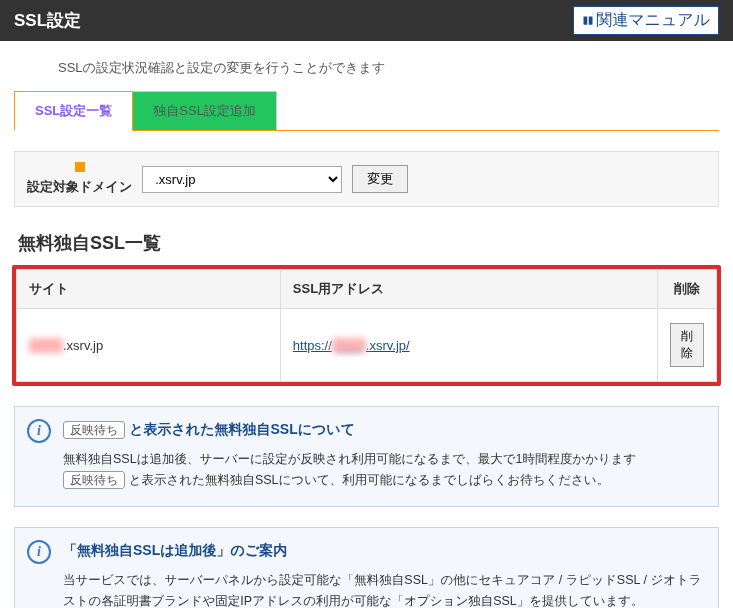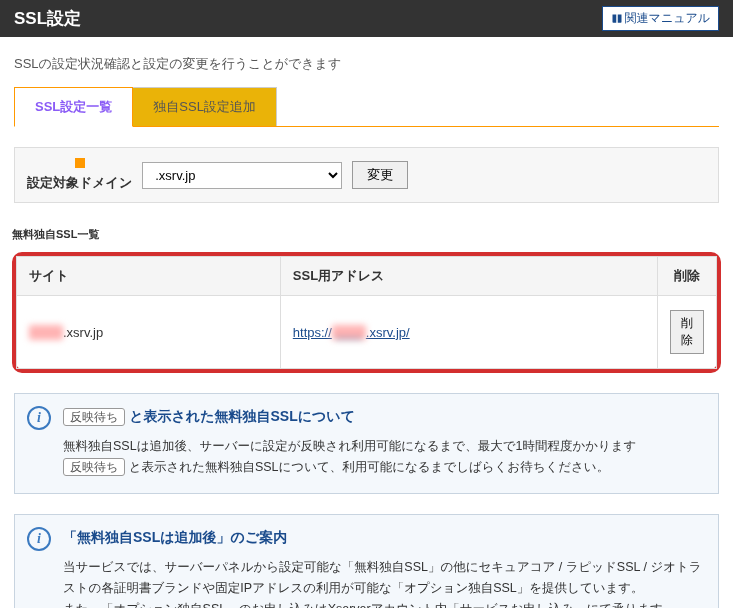--- a/index.html
+++ b/index.html
@@ -1,37 +1,37 @@
 <!DOCTYPE html>
 <html><head>
   <meta charset="utf-8">
   <style>
     * { box-sizing: border-box; margin: 0; padding: 0; }
     body { font-family: "Hiragino Sans", "Meiryo", sans-serif; font-size: 13px; color: #333; background: #fff; width: 733px; }
     
     .header { background: #333; color: #fff; padding: 6px 14px; display: flex; justify-content: space-between; align-items: center; }
     .header-title { font-size: 17px; font-weight: bold; }
-    .manual-btn { background: #fff; color: #1a4b8c; border: 1px solid #1a4b8c; padding: 3px 8px; font-size: 12px; display: flex; align-items: center; gap: 2px; cursor: pointer; }
+    .manual-btn { background: #fff; color: #1a4b8c; border: 1px solid #1a4b8c; padding: 3px 8px; font-size: 16px; display: flex; align-items: center; gap: 2px; cursor: pointer; }
     .manual-btn svg { width: 12px; height: 12px; }
     
-    .description { padding: 18px 14px 14px; color: #555; }
+    .description { padding: 18px 14px 14px; color: #555; margin-left: 44px; }
     
     .tabs { display: flex; border-bottom: 1px solid #f90; margin: 0 14px; }
-    .tab { padding: 10px 20px; border: 1px solid #ccc; border-bottom: none; background: #eab308; color: #555; cursor: pointer; margin-right: -1px; }
+    .tab { padding: 10px 20px; border: 1px solid #ccc; border-bottom: none; background: #22c55e; color: #555; cursor: pointer; margin-right: -1px; }
     .tab.active { background: #fff; color: #8b5cf6; font-weight: bold; border-color: #f90; border-bottom: 1px solid #fff; margin-bottom: -1px; position: relative; z-index: 1; }
     
     .domain-row { margin: 20px 14px 0; border: 1px solid #ddd; background: #f7f7f7; padding: 10px 12px; display: flex; align-items: center; gap: 10px; }
     .domain-label { color: #333; font-weight: bold; display: flex; align-items: center; gap: 6px; flex-direction: column; }
     .sq-icon { display: inline-block; width: 10px; height: 10px; background: #f90; }
     .domain-select { padding: 4px 8px; font-size: 13px; min-width: 200px; border: 1px solid #aaa; background: #fff; }
     .change-btn { padding: 4px 14px; border: 1px solid #999; background: #f0f0f0; cursor: pointer; font-size: 13px; }
     
-    .section-title { margin: 24px 12px 10px; font-weight: bold; font-size: 11px; }
+    .section-title { margin: 24px 18px 10px; font-weight: bold; font-size: 18px; }
     
-    .highlight-box { margin: 0 12px; border: 4px solid #d32f2f; border-radius: 10px; }
+    .highlight-box { margin: 0 12px; border: 4px solid #d32f2f; border-radius: 2px; }
     .table { width: 100%; border-collapse: collapse; }
     .table th { background: #f5f5f5; text-align: left; padding: 10px 12px; border: 1px solid #ddd; font-weight: bold; color: #333; font-size: 13px; }
     .table td { padding: 14px 12px; border: 1px solid #ddd; font-size: 13px; vertical-align: middle; }
     .table th:last-child, .table td:last-child { width: 46px; text-align: center; }
     .blur { background: #ffb3b3; color: transparent; filter: blur(3px); border-radius: 2px; padding: 0 4px; user-select: none; }
     .ssl-link { color: #1a4b8c; text-decoration: underline; }
     .delete-btn { padding: 4px 10px; border: 1px solid #999; background: #f0f0f0; cursor: pointer; font-size: 12px; }
     
     .info-box { margin: 20px 14px 0; border: 1px solid #c8d4e0; background: #f4f8fc; padding: 14px 14px 14px 48px; position: relative; }
     .info-icon { position: absolute; left: 12px; top: 12px; width: 24px; height: 24px; border: 2px solid #3b7ac0; border-radius: 50%; display: flex; align-items: center; justify-content: center; color: #3b7ac0; font-weight: bold; font-family: Georgia, serif; font-style: italic; font-size: 14px; }

